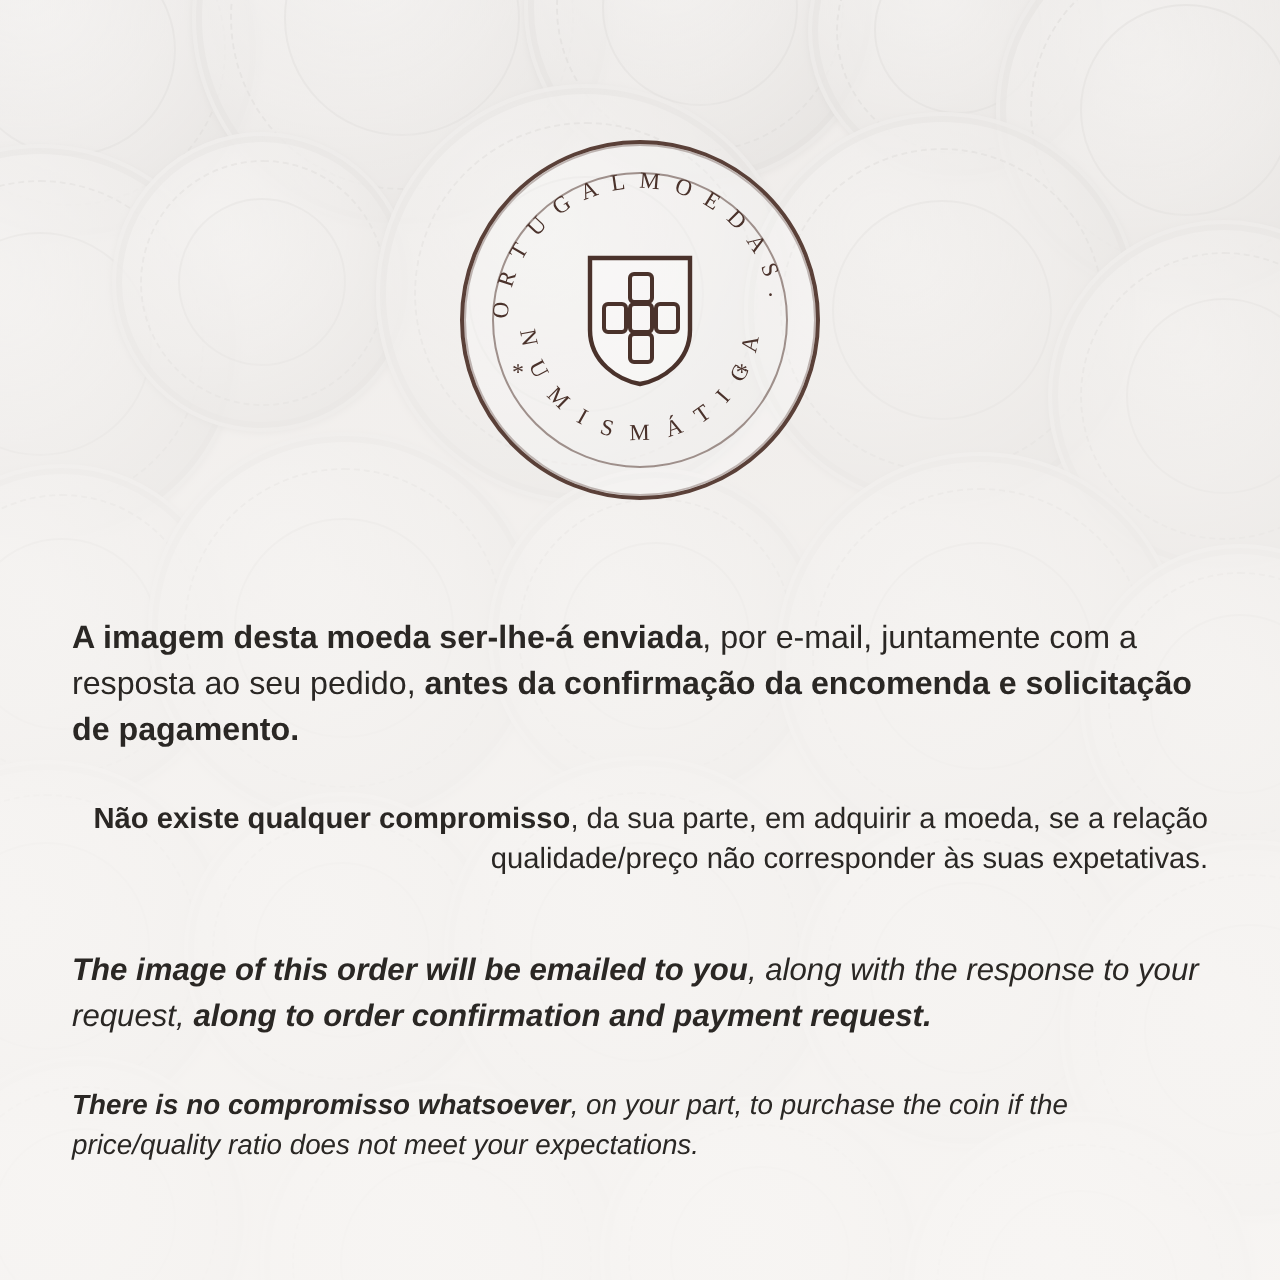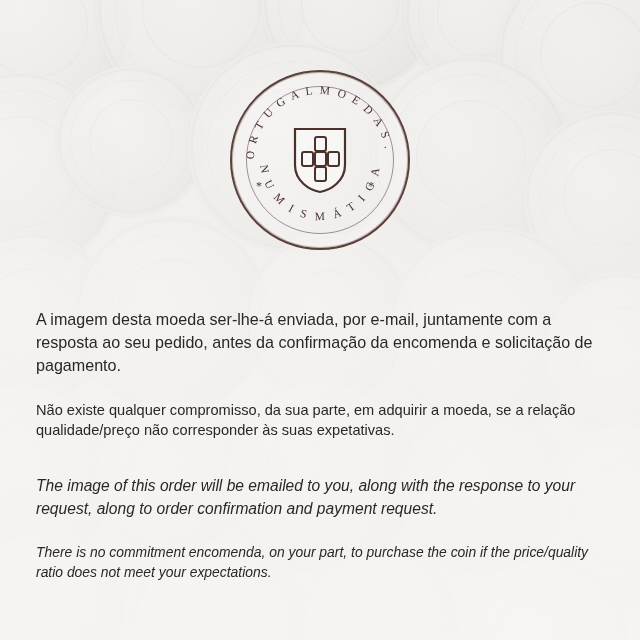--- a/index.html
+++ b/index.html
@@ -111,24 +111,24 @@
     right: 36px;
     top: 308px;
     color: #2a2724;
   }
   .para {
     margin: 0 0 22px 0;
     font-size: 15.4px;
     line-height: 1.42;
   }
   .para.pt-main { font-size: 16.1px; line-height: 1.44; }
-  .para.pt-sec  { font-size: 14.6px; line-height: 1.42; margin-bottom: 34px; }
+  .para.pt-sec  { font-size: 14.6px; line-height: 1.42; margin-bottom: 34px; text-align: right; }
   .para.en-main { font-style: italic; font-size: 15.6px; line-height: 1.45; }
   .para.en-sec  { font-style: italic; font-size: 13.9px; line-height: 1.44; margin-bottom: 0; }
-  .b { font-weight: normal; }
+  .b { font-weight: bold; }
 </style>
 </head>
 <body>
 
 <div id="page">
 
   <div id="coin-bg">
     <div class="coin" style="left:-60px; top:-70px; width:190px; height:190px;"></div>
     <div class="coin" style="left:96px; top:-96px; width:210px; height:210px;"></div>
     <div class="coin" style="left:262px; top:-84px; width:176px; height:176px;"></div>
@@ -197,17 +197,17 @@
 
     <p class="para pt-sec">
       <span class="b">Não existe qualquer compromisso</span><span>, da sua parte, em adquirir a moeda, se a relação qualidade/preço não corresponder às suas expetativas.</span>
     </p>
 
     <p class="para en-main">
       <span class="b">The image of this order will be emailed to you</span><span>, along with the response to your request, </span><span class="b">along to order confirmation and payment request.</span>
     </p>
 
     <p class="para en-sec">
-      <span class="b">There is no commitment encomenda</span><span>, on your part, to purchase the coin if the price/quality ratio does not meet your expectations.</span>
+      <span class="b">There is no compromisso whatsoever</span><span>, on your part, to purchase the coin if the price/quality ratio does not meet your expectations.</span>
     </p>
   </div>
 
 </div>
 
 </body></html>

